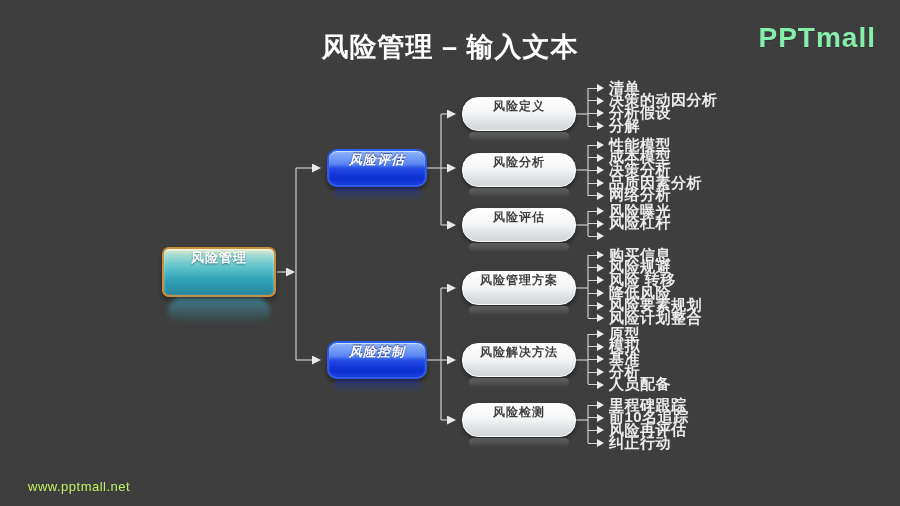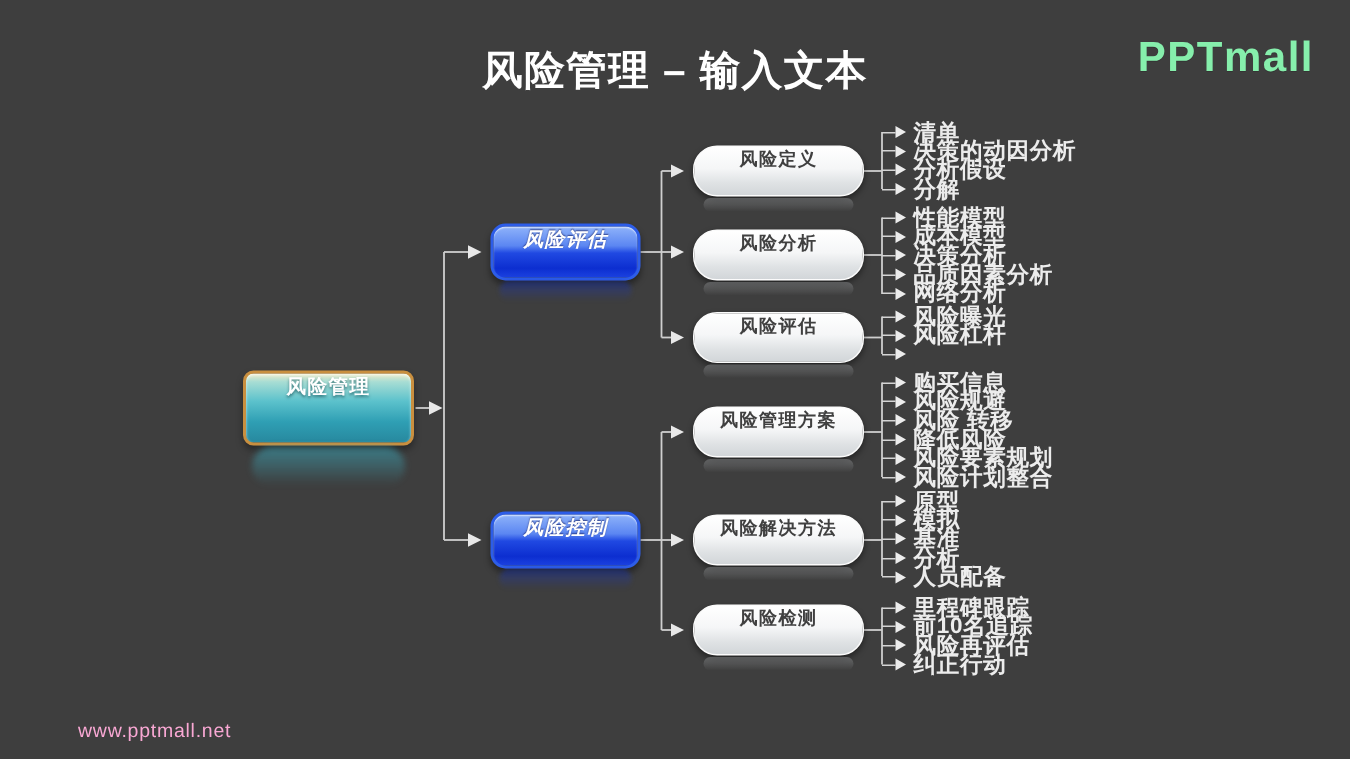--- a/index.html
+++ b/index.html
@@ -18,21 +18,21 @@
     text-align:center; color:#ffffff; font-size:27px; font-weight:bold;
     letter-spacing:1px; z-index:2;
   }
   .logo {
     position:absolute; top:22px; right:24px;
     color:#86efac; font-size:28px; font-weight:bold; letter-spacing:1px;
     text-shadow:0 1px 0 #343434; z-index:2;
   }
   .watermark {
     position:absolute; left:28px; bottom:12px;
-    color:#f9a8d4; font-size:13px; letter-spacing:0.5px; z-index:2;margin-left:24px;
+    color:#bef264; font-size:13px; letter-spacing:0.5px; z-index:2;
   }
 
   .node { position:absolute; display:flex; justify-content:center; z-index:3; }
   .node .lbl { white-space:nowrap; letter-spacing:1px; }
 
   .root-node {
     left:162px; top:247px; width:114px; height:50px;
     border:2px solid #c98f3f; border-radius:7px;
     background:linear-gradient(180deg,#f0ecc8 0%,#a8ddd4 12%,#5cc2cc 40%,#2f9fb4 70%,#27889e 100%);
     box-shadow:inset 0 1px 2px rgba(255,255,255,0.75), 0 3px 5px rgba(0,0,0,0.35);

